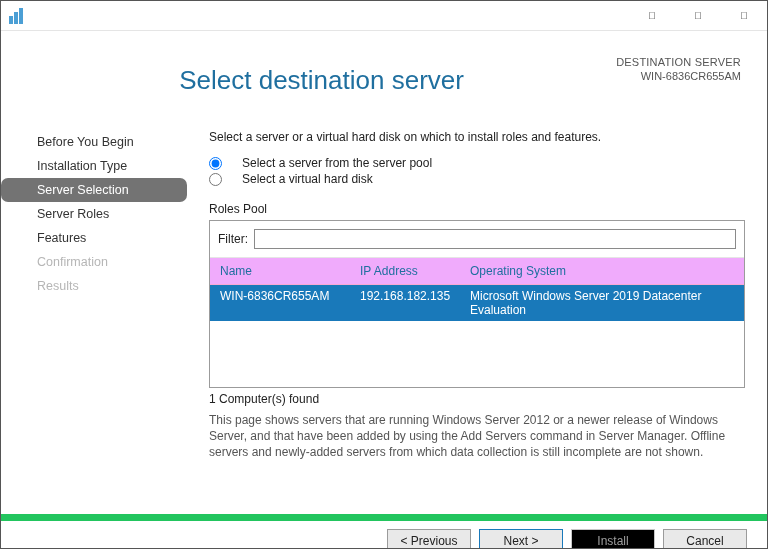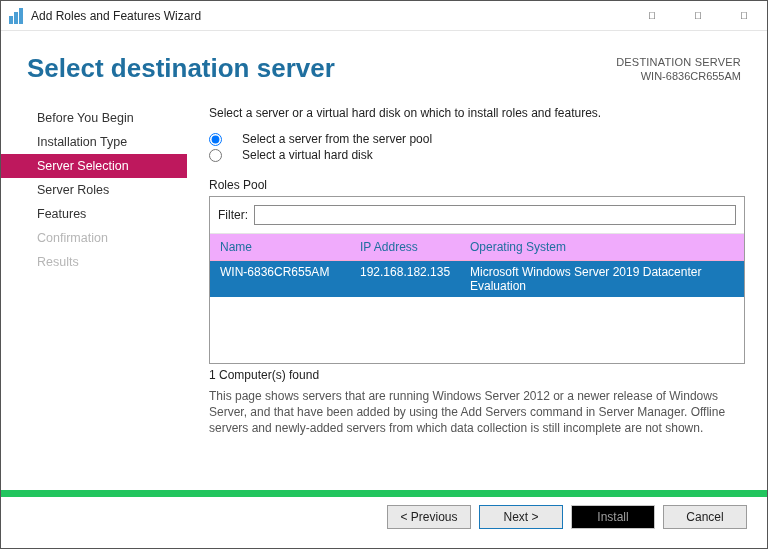--- a/index.html
+++ b/index.html
@@ -39,47 +39,49 @@
     font-family: "Segoe MDL2 Assets","Segoe UI Symbol",sans-serif;
     font-size: 10px;
   }
   
   .header {
     display: flex;
     padding: 22px 26px 16px 26px;
     align-items: flex-start;
   }
   .header h1 {
-    font-weight: 700;
+    font-weight: 400;
     color: #1f6f9f;
     font-size: 26px;
-    margin: 0;
+    margin: 12px;
     flex: 1;
+    text-align: center;
   }
   .dest-block { text-align: right; font-size: 11px; color:#555; line-height:1.3; padding-top:2px;}
   .dest-block .dest-label{ letter-spacing:0.2px;}
   
   .body {
     display: flex;
     padding: 0 0 0 0;
     height: 390px;
   }
   .nav {
     width: 186px;
     padding-top: 6px;
   }
   .nav-item {
     padding: 5px 12px 5px 36px;
     font-size: 12.5px;
     color: #333;
     cursor: default;
   }
   .nav-item.active {
-    background: #be185d;
+    background: #737373;
     color: #fff;
+    border-radius: 7px;
   }
   .nav-item.disabled { color: #b6b6b6; }
   .content {
     flex: 1;
     padding: 6px 22px 0 22px;
     display:flex; flex-direction:column;
   }
   .instr { font-size: 12px; margin-bottom: 12px; }
   .radios label { display: flex; align-items: center; gap: 20px; font-size: 12px; margin-bottom: 2px; }
   .radios input { margin:0; }
@@ -146,21 +148,20 @@
 </style>
 </head>
 <body>
 
 <div class="titlebar">
   <div class="app-icon">
       <span></span>
       <span></span>
       <span></span>
     </div>
-  <div class="title">Add Roles and Features Wizard</div>
   <div class="win-controls">
     <div></div>
     <div></div>
     <div></div>
   </div>
 </div>
 
 <div class="header">
   <h1>Select destination server</h1>
   <div class="dest-block">

